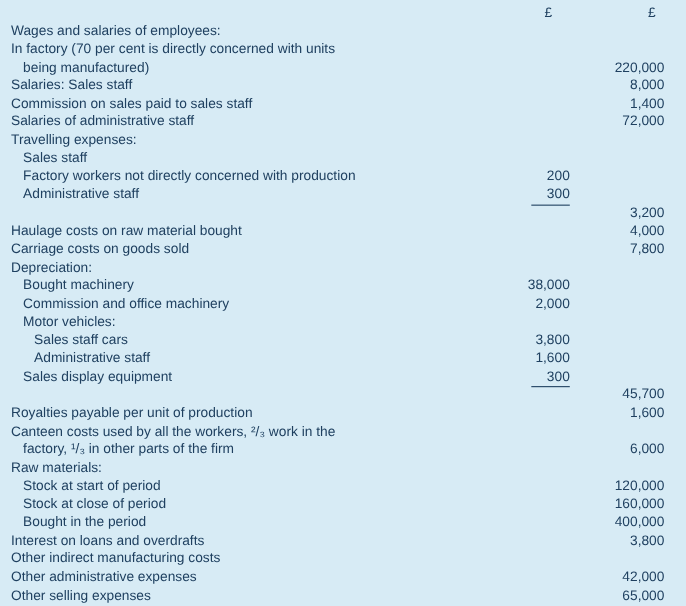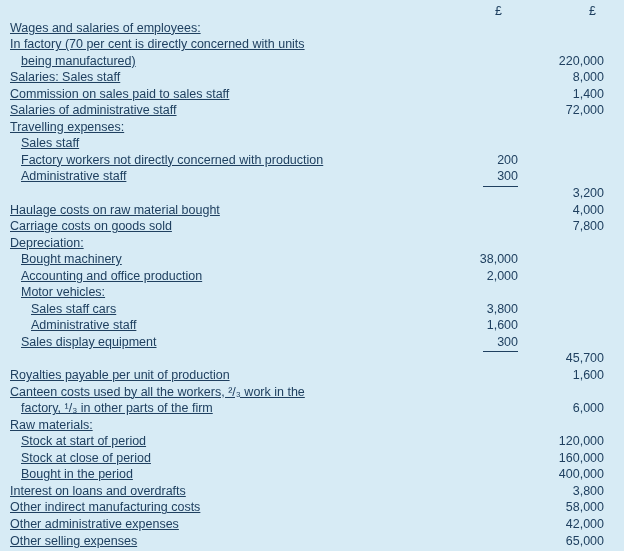--- a/index.html
+++ b/index.html
@@ -15,21 +15,21 @@
     line-height: 16.55px;
     padding: 3px 20px 0 10px;
     overflow: hidden;
   }
   .row {
     display: flex;
     align-items: baseline;
     height: 16.55px;
     white-space: nowrap;
   }
-  .label { flex: 1; overflow: hidden; text-decoration: underline; }
+  .label { flex: 1; overflow: hidden; }
   .ind0 { padding-left: 0; }
   .ind1 { padding-left: 11px; }
   .ind2 { padding-left: 21px; }
   .col { flex: none; text-align: right; }
   .col1 { width: 88px; }
   .col2 { width: 86px; }
   .cur { padding-right: 8px; }
   .total-rule {
     display: inline-block;
     border-bottom: 1.2px solid #1f4060;
@@ -114,21 +114,21 @@
         <span class="label ind0">Depreciation:</span>
         <span class="col col1"><span></span></span>
         <span class="col col2"><span></span></span>
       </div>
       <div class="row">
         <span class="label ind1">Bought machinery</span>
         <span class="col col1"><span>38,000</span></span>
         <span class="col col2"><span></span></span>
       </div>
       <div class="row">
-        <span class="label ind1">Accounting and office production</span>
+        <span class="label ind1">Commission and office machinery</span>
         <span class="col col1"><span>2,000</span></span>
         <span class="col col2"><span></span></span>
       </div>
       <div class="row">
         <span class="label ind1">Motor vehicles:</span>
         <span class="col col1"><span></span></span>
         <span class="col col2"><span></span></span>
       </div>
       <div class="row">
         <span class="label ind2">Sales staff cars</span>
@@ -186,21 +186,20 @@
         <span class="col col2"><span>400,000</span></span>
       </div>
       <div class="row">
         <span class="label ind0">Interest on loans and overdrafts</span>
         <span class="col col1"><span></span></span>
         <span class="col col2"><span>3,800</span></span>
       </div>
       <div class="row">
         <span class="label ind0">Other indirect manufacturing costs</span>
         <span class="col col1"><span></span></span>
-        <span class="col col2"><span>58,000</span></span>
       </div>
       <div class="row">
         <span class="label ind0">Other administrative expenses</span>
         <span class="col col1"><span></span></span>
         <span class="col col2"><span>42,000</span></span>
       </div>
       <div class="row">
         <span class="label ind0">Other selling expenses</span>
         <span class="col col1"><span></span></span>
         <span class="col col2"><span>65,000</span></span>

